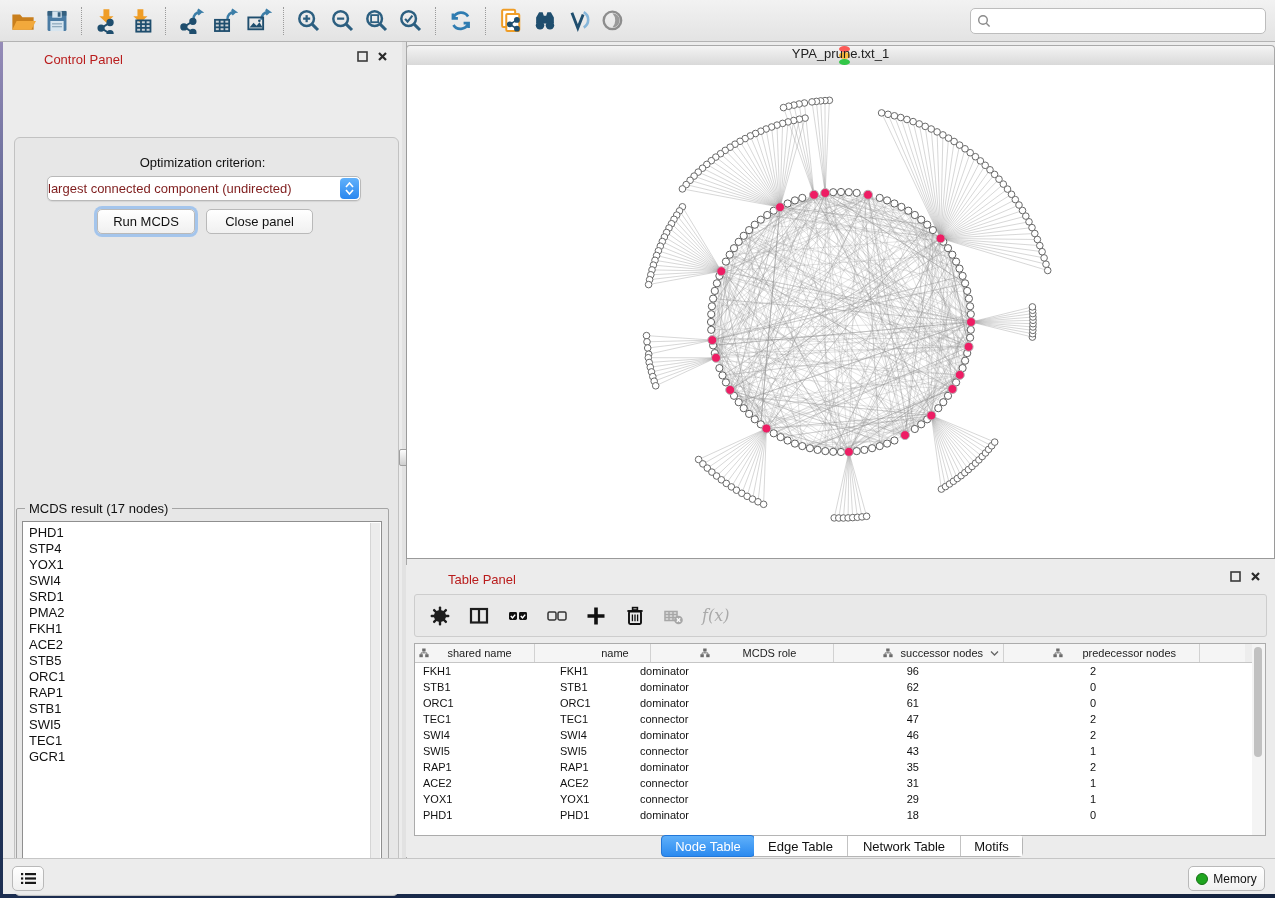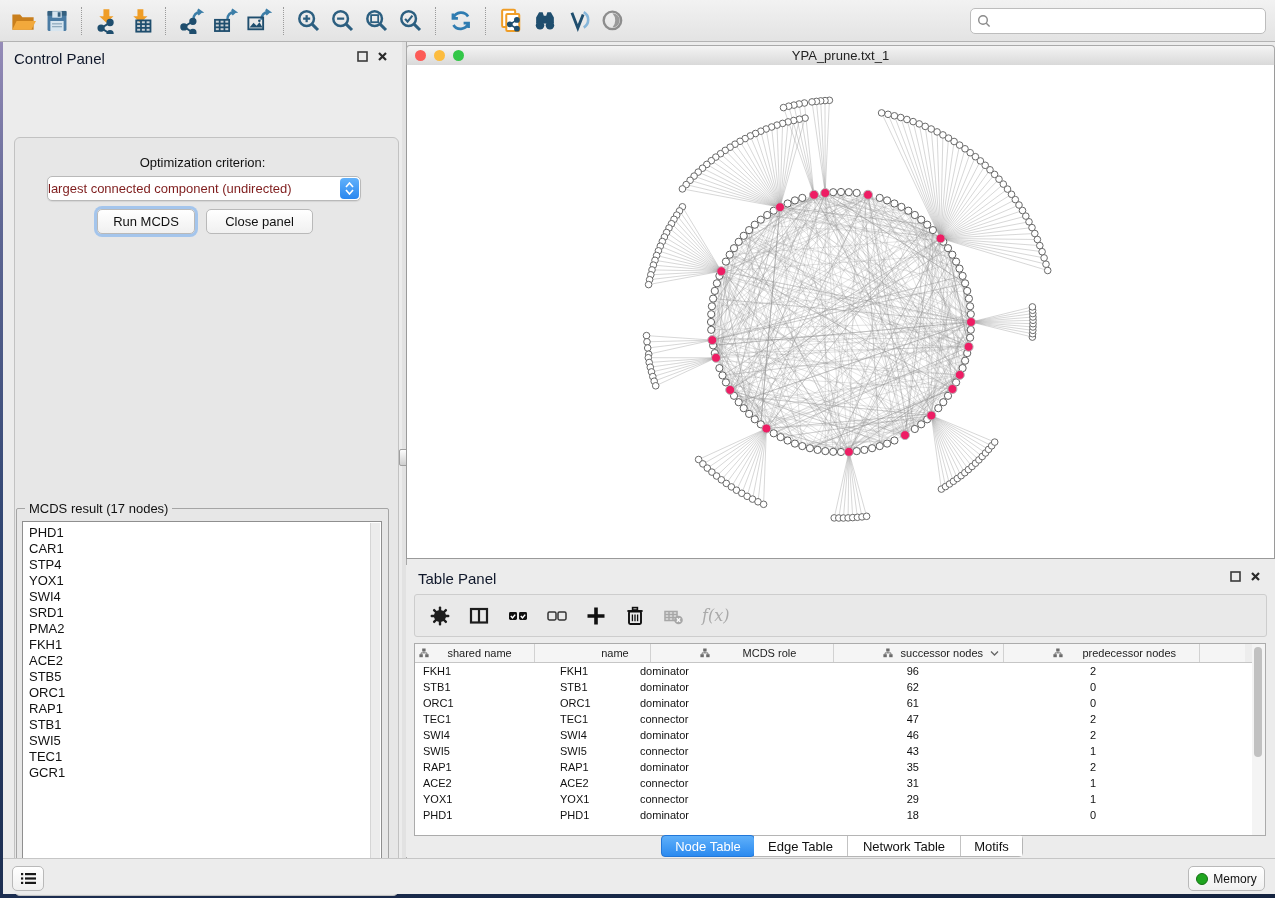--- a/index.html
+++ b/index.html
@@ -14,21 +14,21 @@
     background:linear-gradient(#f2f2f2,#e3e3e3);
     border-bottom:1px solid #b3b3b3;display:flex;align-items:center;}
   .tb-btn{width:34px;height:34px;display:flex;align-items:center;justify-content:center;border-radius:4px;}
   .tb-sep{width:1px;height:28px;margin:0 7px;border-left:1px dotted #9b9b9b;}
   #search-wrap{position:absolute;right:9px;top:8px;width:294px;height:24px;background:#fff;
     border:1px solid #bdbdbd;border-radius:5px;display:flex;align-items:center;}
   #search-wrap svg{margin-left:6px;}
   #search-input{border:none;outline:none;flex:1;height:20px;font-size:13px;background:transparent;padding:0 6px 0 4px;}
   
   #main-bg{left:3px;top:42px;width:1272px;height:851px;background:#ececec;}
-  .panel-title{font-size:15px;color:#0f172a;}
+  .panel-title{font-size:13px;color:#b91c1c;margin-left:30px;}
   .win-ctl{display:flex;gap:9px;align-items:center;}
   
   #control-panel{left:3px;top:42px;width:399px;height:816px;background:#ececec;}
   #cp-splitter{left:402px;top:42px;width:4px;height:816px;background:#e2e2e2;border-right:1px solid #a8a8a8;}
   #cp-grip{left:399px;top:449px;width:9px;height:15px;background:linear-gradient(#fdfdfd,#cfcfcf);border:1px solid #9f9f9f;border-radius:2px;}
   .tabstrip{display:flex;border:1px solid #b5b5b5;border-radius:4px;background:#fff;height:21px;}
   .tabseg{font-size:13px;color:#111;display:flex;align-items:center;justify-content:center;border-right:1px solid #c3c3c3;background:#fff;}
   .tabseg:last-child{border-right:none;}
   .tabseg.sel{background:linear-gradient(#5fb0fa,#2b8af0);color:#fff;border-radius:4px;margin:-1px;border:1px solid #2277d8;}
   #cp-page{left:11px;top:95px;width:383px;height:757px;background:#e7e7e7;border:1px solid #c2c2c2;border-radius:6px;}
@@ -40,21 +40,21 @@
   #run-btn{left:94px;top:167px;width:96px;height:23px;box-shadow:0 0 0 3px rgba(110,170,240,.55);}
   #closepanel-btn{left:203px;top:167px;width:105px;height:23px;}
   #mcds-fieldset{left:13px;top:466px;width:371px;height:376px;border:1px solid #a5a5a5;border-radius:2px;}
   #mcds-legend{left:22px;top:459px;background:#e7e7e7;padding:0 4px;font-size:13px;color:#111;}
   #mcds-list{left:19px;top:479px;width:358px;height:356px;background:#fff;border:1px solid #8f8f8f;overflow:hidden;}
   #mcds-items{padding:3px 0 0 6px;font-size:13px;line-height:16px;color:#111;}
   #mcds-scroll{position:absolute;right:1px;top:1px;width:9px;height:354px;background:#ececec;border-left:1px solid #d5d5d5;}
   
   #net-window{left:406px;top:45px;width:869px;height:514px;}
   #net-titlebar{left:0;top:0;width:867px;height:19px;background:linear-gradient(#f4f4f4,#d9d9d9);
-    border:1px solid #a9a9a9;border-bottom:1px solid #b5b5b5;border-radius:4px 4px 0 0;display:flex;align-items:center;}
+    border:1px solid #a9a9a9;border-bottom:1px solid #b5b5b5;border-radius:4px 4px 0 0;display:flex;align-items:center;flex-direction:column;}
   .light{width:11px;height:11px;border-radius:50%;margin-left:8px;}
   #net-title{position:absolute;width:100%;text-align:center;font-size:13px;color:#222;}
   #net-canvas{left:0;top:20px;width:867px;height:493px;background:#ffffff;border:1px solid #9a9a9a;border-top:none;}
   
   #table-panel{left:406px;top:565px;width:869px;height:292px;background:#ececec;}
   #tp-toolbar{left:8px;top:29px;width:853px;height:43px;background:#e9e9e9;border:1px solid #cdcdcd;border-radius:3px;display:flex;align-items:center;padding-left:14px;box-sizing:border-box;gap:17px;}
   #node-table{left:8px;top:78px;width:838px;height:191px;background:#fff;border:1px solid #ababab;}
   #nt-scroll{left:846px;top:78px;width:13px;height:191px;background:#f4f4f4;border:1px solid #ababab;border-left:none;}
   #nt-thumb{left:2px;top:3px;width:8px;height:110px;background:#c1c1c1;border-radius:4px;}
   .nt-headrow{display:flex;height:18px;background:#f5f5f5;border-bottom:1px solid #c6c6c6;gap:45px;}
@@ -270,21 +270,20 @@
       <span>Run MCDS</span>
     </div>
   <div id="closepanel-btn" class="abs mac-btn">
       <span>Close panel</span>
     </div>
   <div id="mcds-fieldset" class="abs"></div>
   <div id="mcds-legend" class="abs">MCDS result (17 nodes)</div>
   <div id="mcds-list" class="abs">
     <div id="mcds-items">
         <div>PHD1</div>
-        <div>CAR1</div>
         <div>STP4</div>
         <div>YOX1</div>
         <div>SWI4</div>
         <div>SRD1</div>
         <div>PMA2</div>
         <div>FKH1</div>
         <div>ACE2</div>
         <div>STB5</div>
         <div>ORC1</div>
         <div>RAP1</div>

